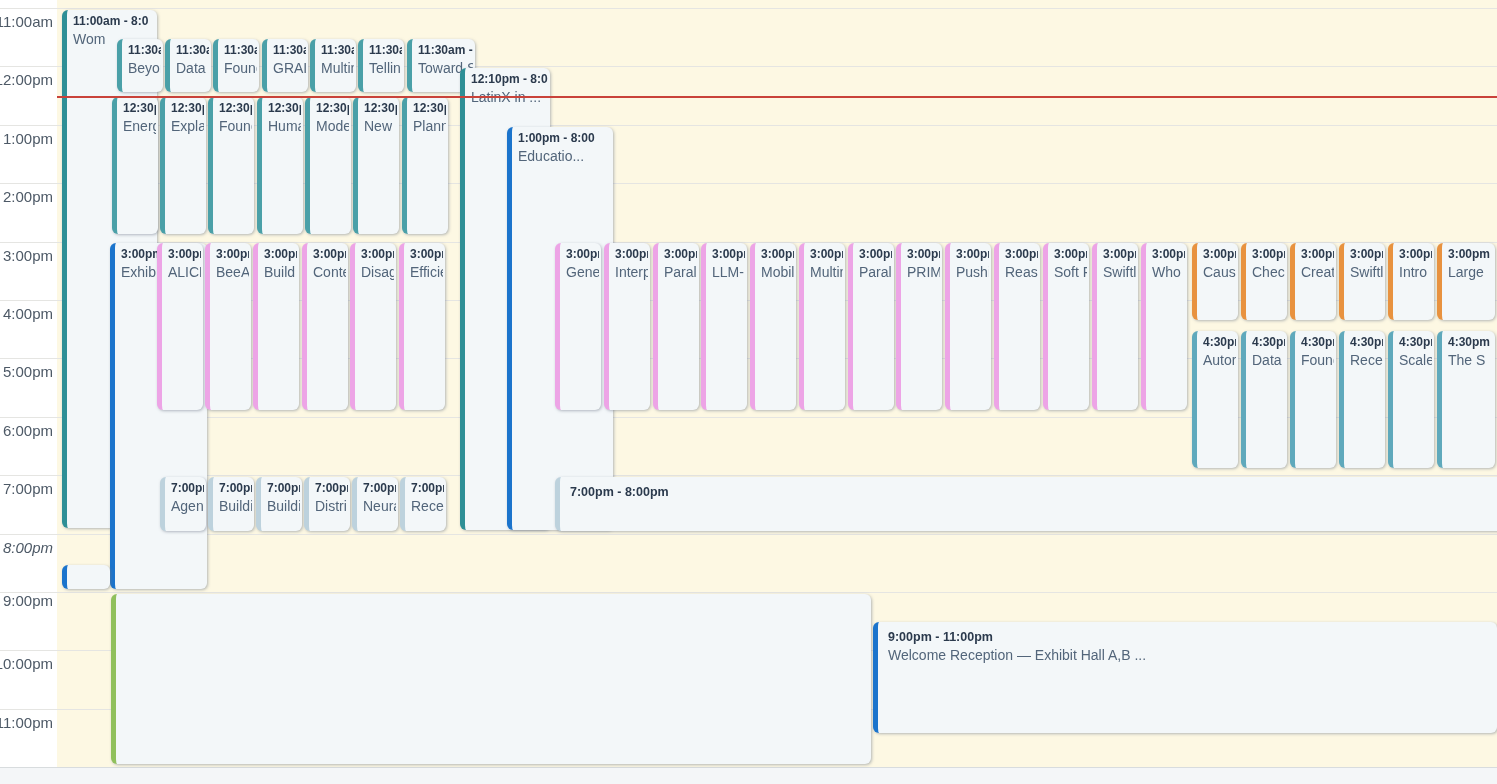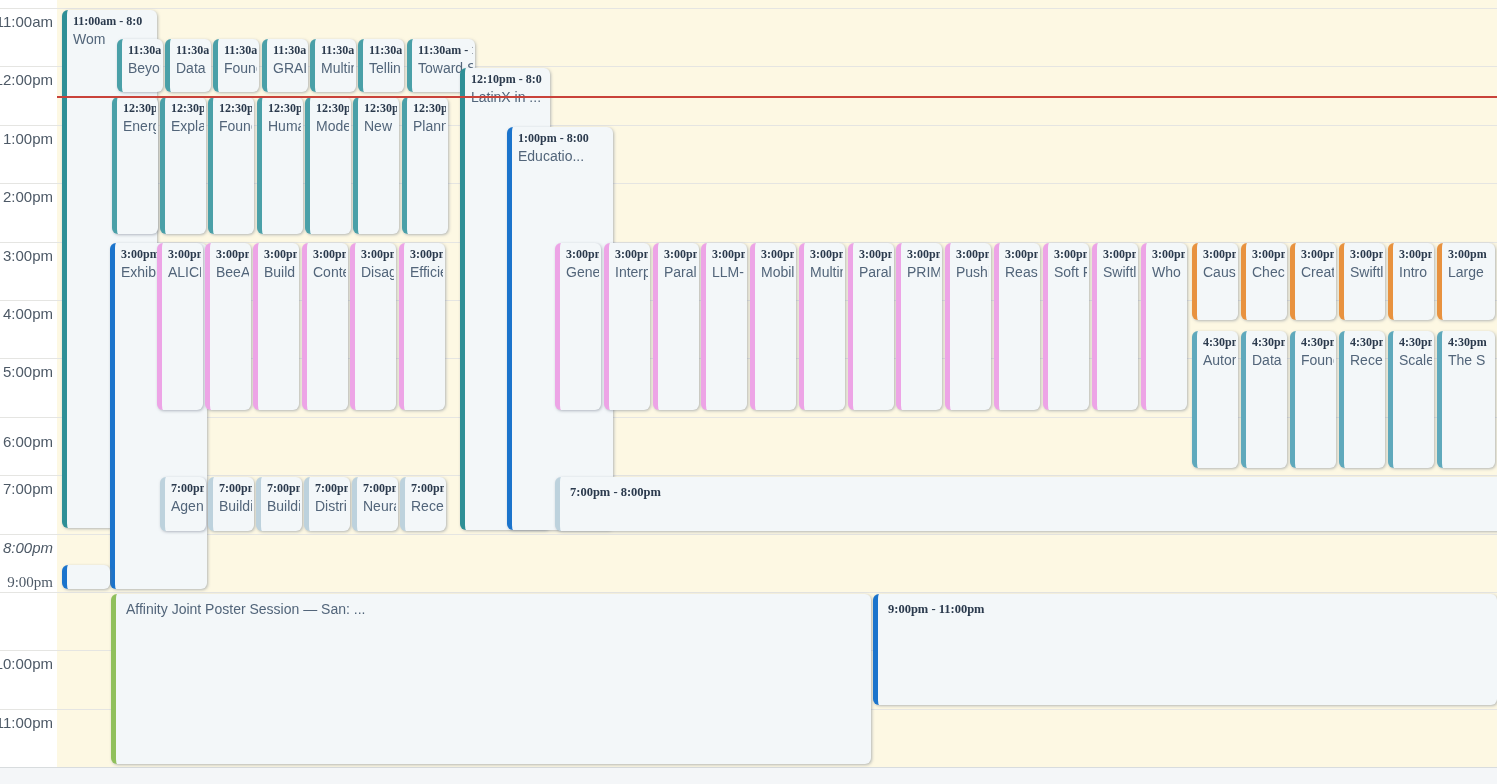--- a/index.html
+++ b/index.html
@@ -38,21 +38,21 @@
     border-radius:6px;
     box-shadow:1px 1px 3px rgba(110,120,135,.5);
     overflow:hidden;
     white-space:nowrap;
     box-sizing:border-box;
     padding:3px 2px 0 6px;
     border-left:5px solid #888;
   }
   .event .ev-time{
     font-size:12px;font-weight:bold;color:#2b3a4d;line-height:1.45;
-    overflow:hidden;white-space:nowrap;font-family:Liberation Serif, serif;
+    overflow:hidden;white-space:nowrap;
   }
   .event .ev-title{
     font-size:14px;color:#52657a;line-height:1.3;
     overflow:hidden;white-space:nowrap;
   }
   .event.big{padding:6px 4px 0 10px;}
   .event.big .ev-time{font-size:12.5px;}
   .event.tiny{padding:20px 2px 0 4px;}
   .event.tiny .ev-time{font-size:11.5px;}
   #current-time-line{
@@ -83,24 +83,24 @@
       <div class="hour-line" style="top: 767.2px;"></div>
     </div>
   <div id="labels-layer">
       <div class="time-label" style="top: 13px;">11:00am</div>
       <div class="time-label" style="top: 71.4px;">12:00pm</div>
       <div class="time-label" style="top: 129.8px;">1:00pm</div>
       <div class="time-label" style="top: 188.2px;">2:00pm</div>
       <div class="time-label" style="top: 246.6px;">3:00pm</div>
       <div class="time-label" style="top: 305px;">4:00pm</div>
       <div class="time-label" style="top: 363.4px;">5:00pm</div>
-      <div class="time-label" style="top: 421.8px; margin-top: 11px;">6:00pm</div>
+      <div class="time-label" style="top: 421.8px;">6:00pm</div>
       <div class="time-label" style="top: 480.2px;">7:00pm</div>
       <div class="time-label" style="top: 538.6px; font-style: italic;">8:00pm</div>
-      <div class="time-label" style="top: 574px; font-family: Liberation Serif, serif;">9:00pm</div>
+      <div class="time-label" style="top: 592px;">9:00pm</div>
       <div class="time-label" style="top: 655.4px;">10:00pm</div>
       <div class="time-label" style="top: 713.8px;">11:00pm</div>
     </div>
   <div id="events-layer">
       <div class="event" style="left: 62px; top: 10px; width: 95px; height: 518px; border-left-color: rgb(46, 143, 150); z-index: 10;">
         <div class="ev-time">11:00am - 8:0</div>
         <div class="ev-title">Wom</div>
       </div>
       <div class="event" style="left: 117px; top: 39px; width: 46px; height: 53px; border-left-color: rgb(74, 160, 168); z-index: 11;">
         <div class="ev-time">11:30am</div>
@@ -318,21 +318,21 @@
         <div class="ev-time">7:00pm</div>
         <div class="ev-title">Recen</div>
       </div>
       <div class="event big" style="left: 555px; top: 477px; width: 1086px; height: 54px; border-left-color: rgb(189, 210, 221); z-index: 65;">
         <div class="ev-time">7:00pm - 8:00pm</div>
       </div>
       <div class="event tiny" style="left: 62px; top: 565px; width: 48px; height: 24px; border-left-color: rgb(27, 116, 204); z-index: 66;">
         <div class="ev-time">8:30pm</div>
       </div>
       <div class="event big" style="left: 111px; top: 594px; width: 760px; height: 170px; border-left-color: rgb(144, 192, 92); z-index: 67;">
-        <div class="ev-title">Affinity Joint Poster Session — San: ...</div>
-      </div>
-      <div class="event big" style="left: 873px; top: 594px; width: 624px; height: 111px; border-left-color: rgb(27, 116, 204); z-index: 68;">
+      </div>
+      <div class="event big" style="left: 873px; top: 622px; width: 624px; height: 111px; border-left-color: rgb(27, 116, 204); z-index: 68;">
         <div class="ev-time">9:00pm - 11:00pm</div>
+        <div class="ev-title">Welcome Reception — Exhibit Hall A,B ...</div>
       </div>
     </div>
   <div id="current-time-line" style="top: 96px; background: rgb(201, 66, 58);"></div>
   <div id="bottom-band"></div>
 </div>
 
 </body></html>

